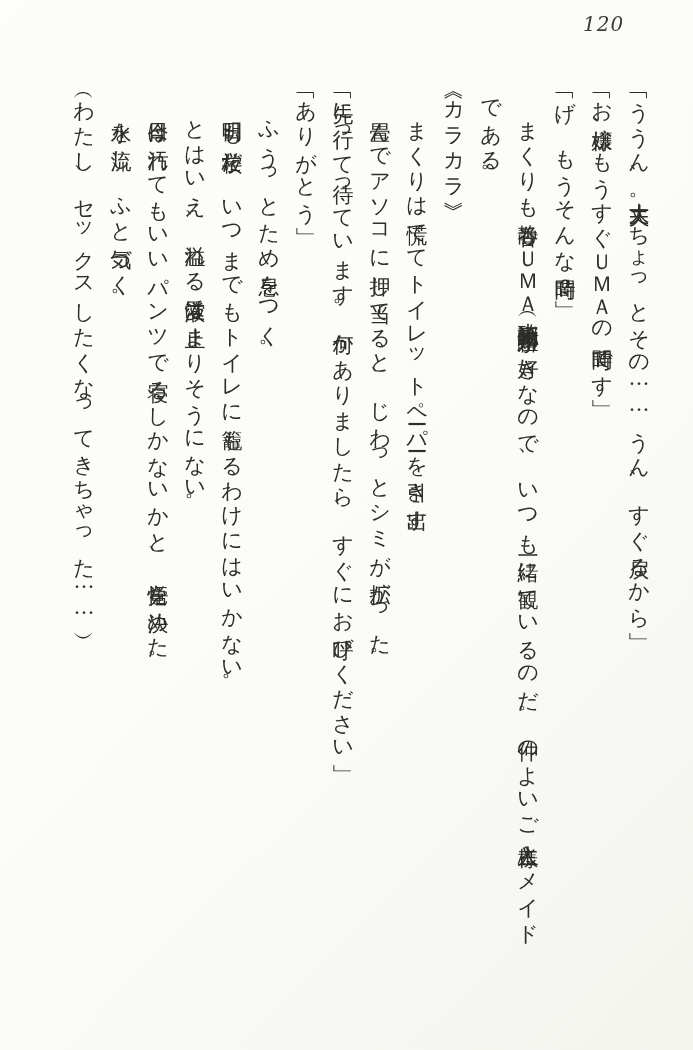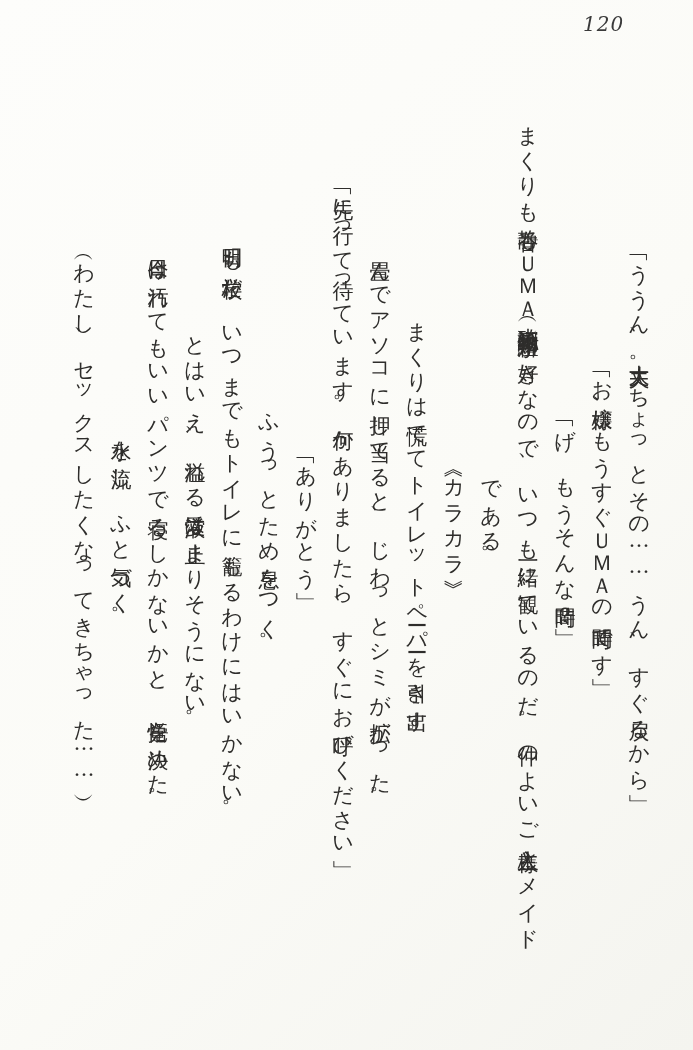--- a/index.html
+++ b/index.html
@@ -6,21 +6,20 @@
     margin: 0;
     padding: 0;
   }
   .book-page {
     position: relative;
     width: 693px;
     height: 1050px;
     overflow: hidden;
     background: linear-gradient(135deg, #fdfdfb 0%, #fbfbf7 55%, #f4f4ef 100%);
     font-family: "DejaVu Serif", "Liberation Serif", serif;
-    text-align: center;
   }
   .page-number {
     position: absolute;
     top: 12px;
     left: 583px;
     font-size: 20px;
     font-style: italic;
     letter-spacing: 1px;
     color: #3a3a3a;
     font-family: "DejaVu Serif", "Liberation Serif", serif;

